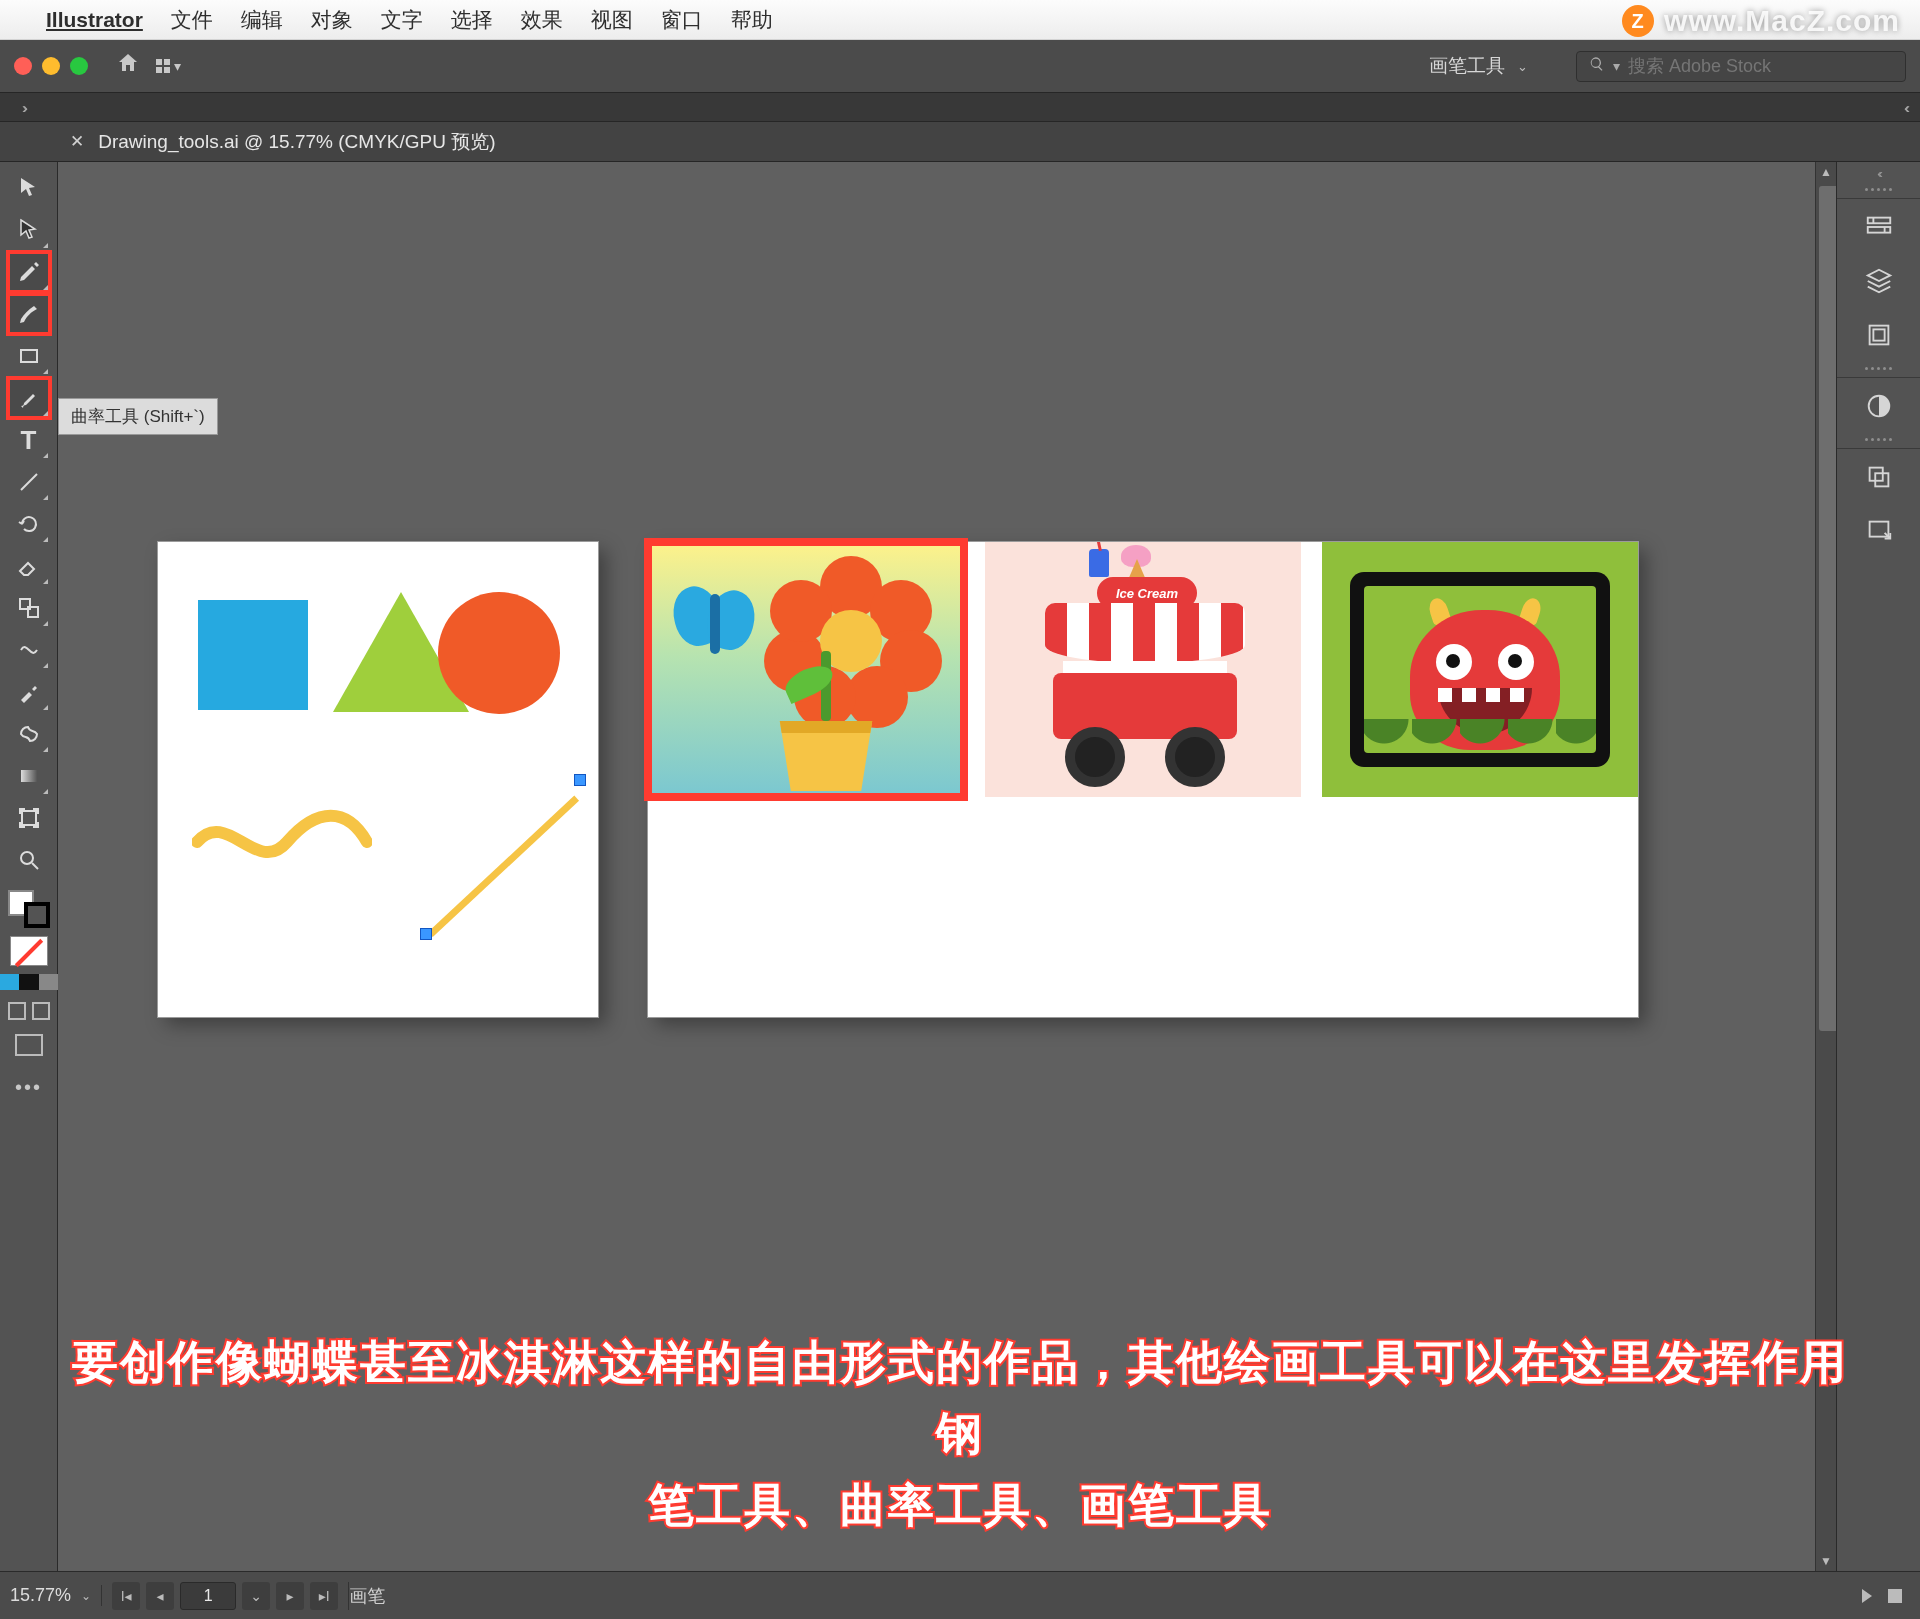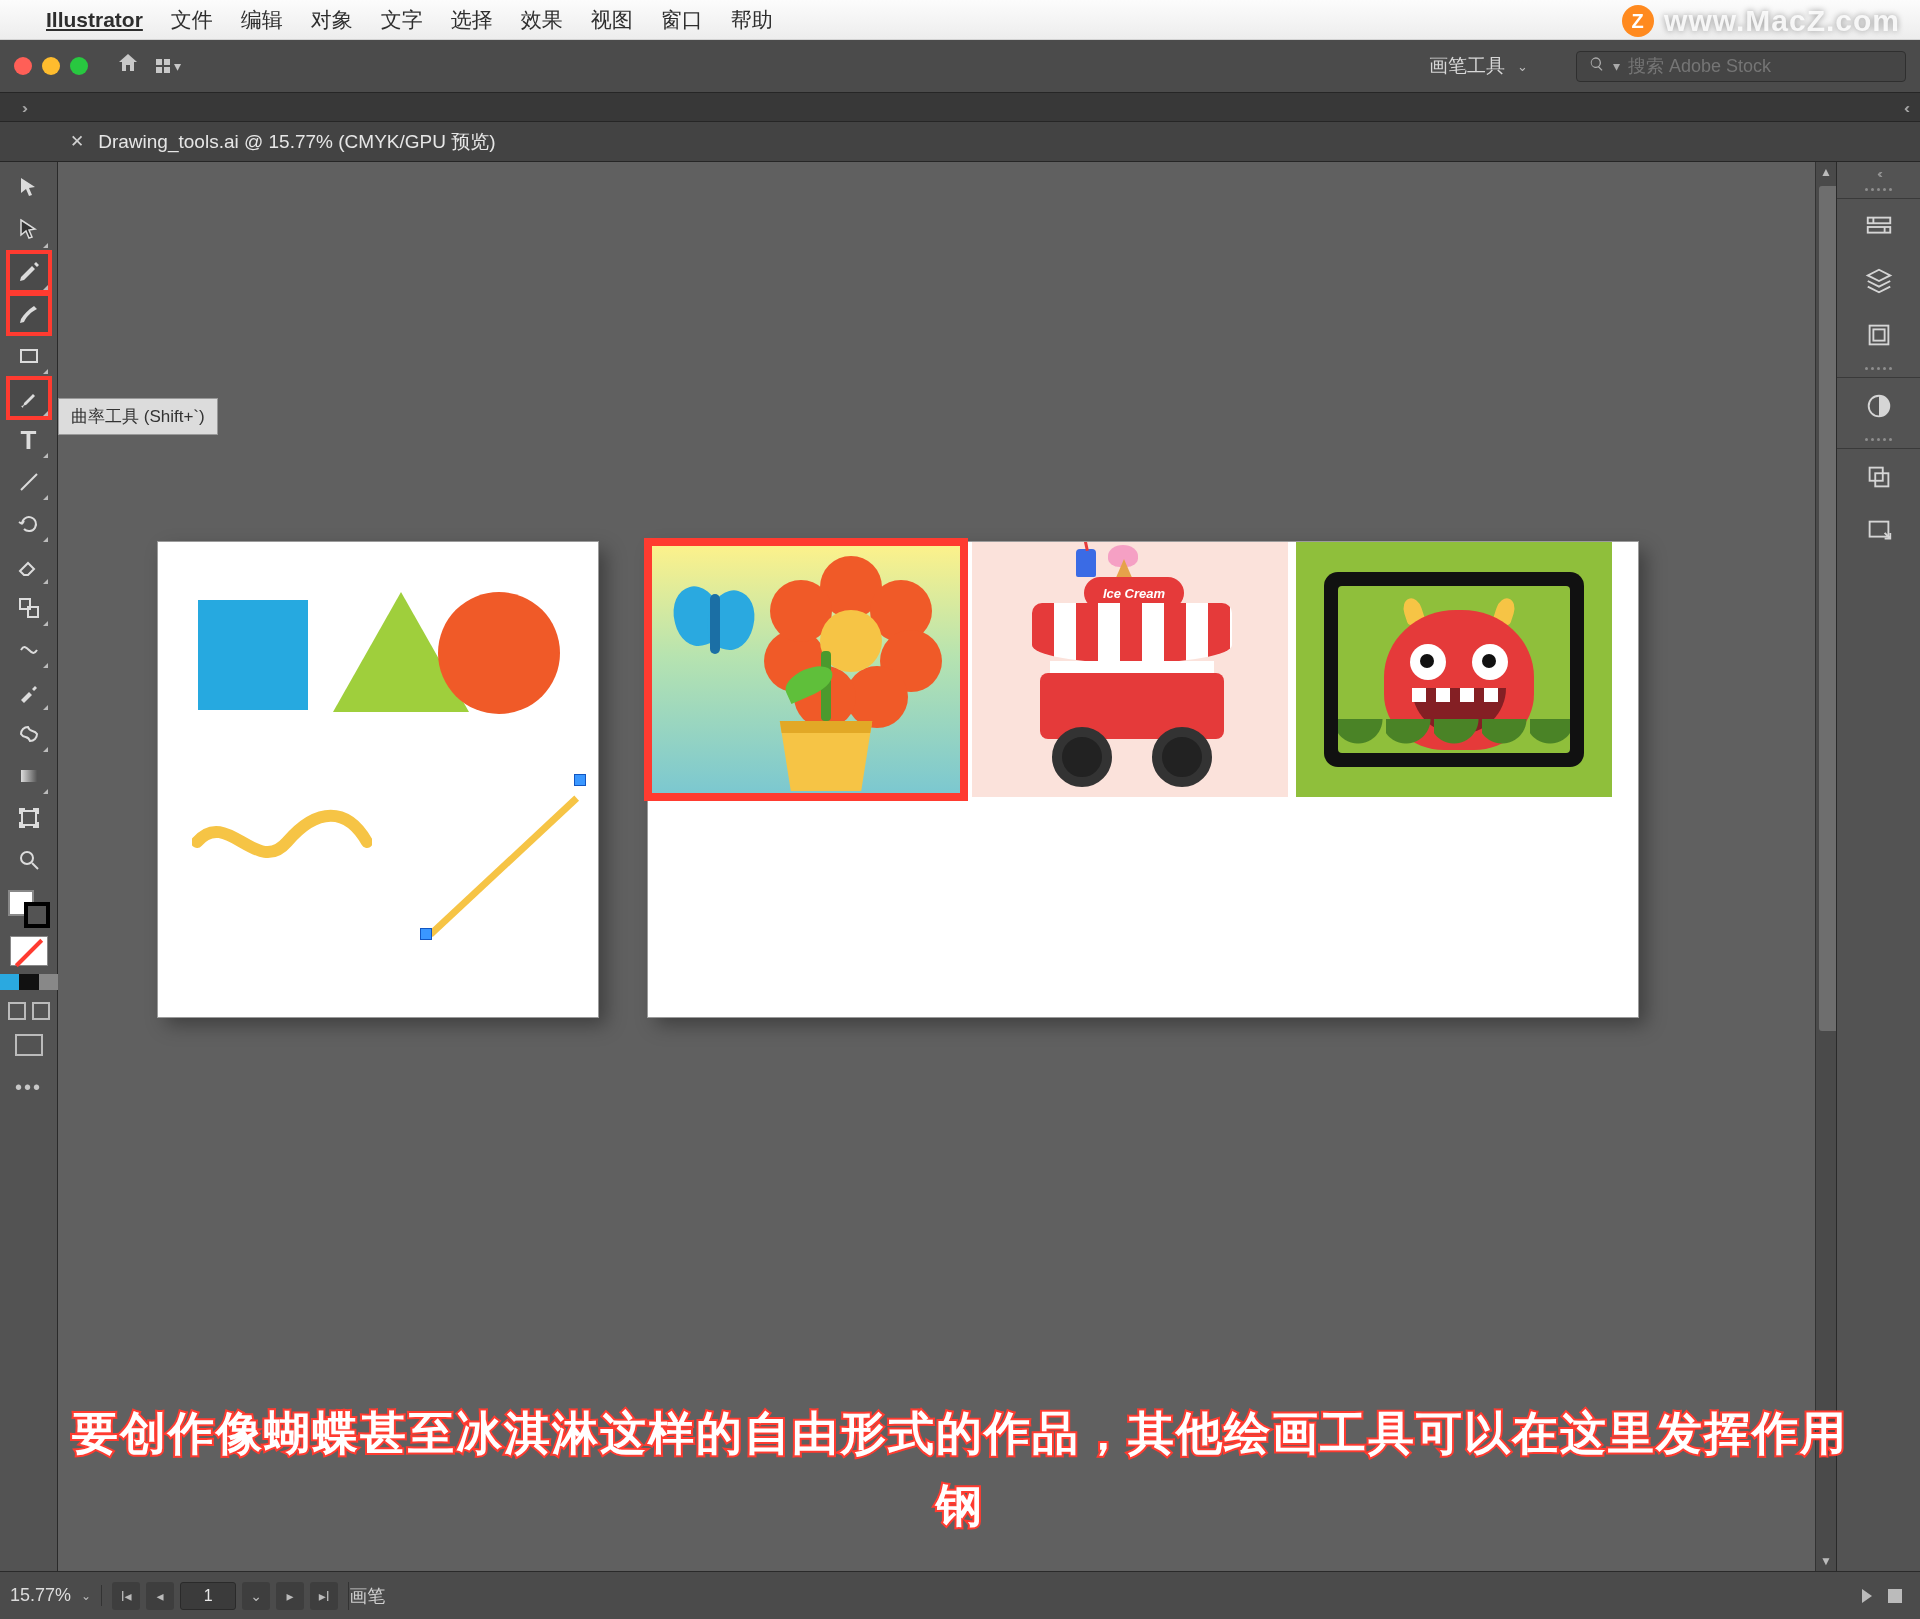--- a/index.html
+++ b/index.html
@@ -223,21 +223,21 @@
   .circ{position:absolute;right:38px;top:50px;width:122px;height:122px;border-radius:50%;background:#f05a28;}
   .wavy{position:absolute;left:34px;top:260px;width:180px;height:70px;}
   .wavy svg{width:100%;height:100%;}
   .lineseg{position:absolute;left:260px;top:230px;width:170px;height:170px;}
   .lineseg .ln{position:absolute;left:10px;top:10px;right:10px;bottom:10px;}
   .lineseg .ln::before{content:"";position:absolute;left:0;top:100%;width:200px;border-top:7px solid #f6c445;transform-origin:left top;transform:rotate(-43deg);}
   .lineseg .h1,.lineseg .h2{position:absolute;width:12px;height:12px;background:#3a97ff;border:1px solid #1256c2;}
   .lineseg .h1{left:2px;bottom:2px;} .lineseg .h2{right:2px;top:2px;}
 
   
-  .thumbs{position:absolute;left:0;top:0;right:0;display:flex;gap:8px;}
+  .thumbs{position:absolute;left:0;top:0;right:0;display:flex;gap:8px;justify-content:space-between;}
   .thumb{width:316px;height:255px;position:relative;overflow:hidden;}
   .thumb.sel{outline:8px solid #ff3b30;outline-offset:-4px;}
 
   
   .flower-bg{background:linear-gradient(#fff28a,#b6e3b0 45%,#7ac7d1);}
   .ice-bg{background:#fbe2db;}
   .monster-bg{background:#8fbf3b;}
 
   
   .flower-pot{position:absolute;left:118px;bottom:6px;width:120px;}
@@ -668,20 +668,21 @@
             <rect x="6" y="6" width="20" height="16"></rect>
             <path d="M22 18l6 6M28 18v6h-6"></path>
           </svg>
         </div>
     </div>
   </div>
 </div>
 
 <div class="subtitle">
   <span class="line">要创作像蝴蝶甚至冰淇淋这样的自由形式的作品，其他绘画工具可以在这里发挥作用钢</span><br>
+  <span class="line">笔工具、曲率工具、画笔工具</span>
 </div>
 
 <div class="statusbar">
   <div class="zoom">
     <span>15.77%</span>
     <span class="chev">⌄</span>
   </div>
   <div class="nav-cluster">
     <div class="nav-btn">I◂</div>
     <div class="nav-btn">◂</div>

